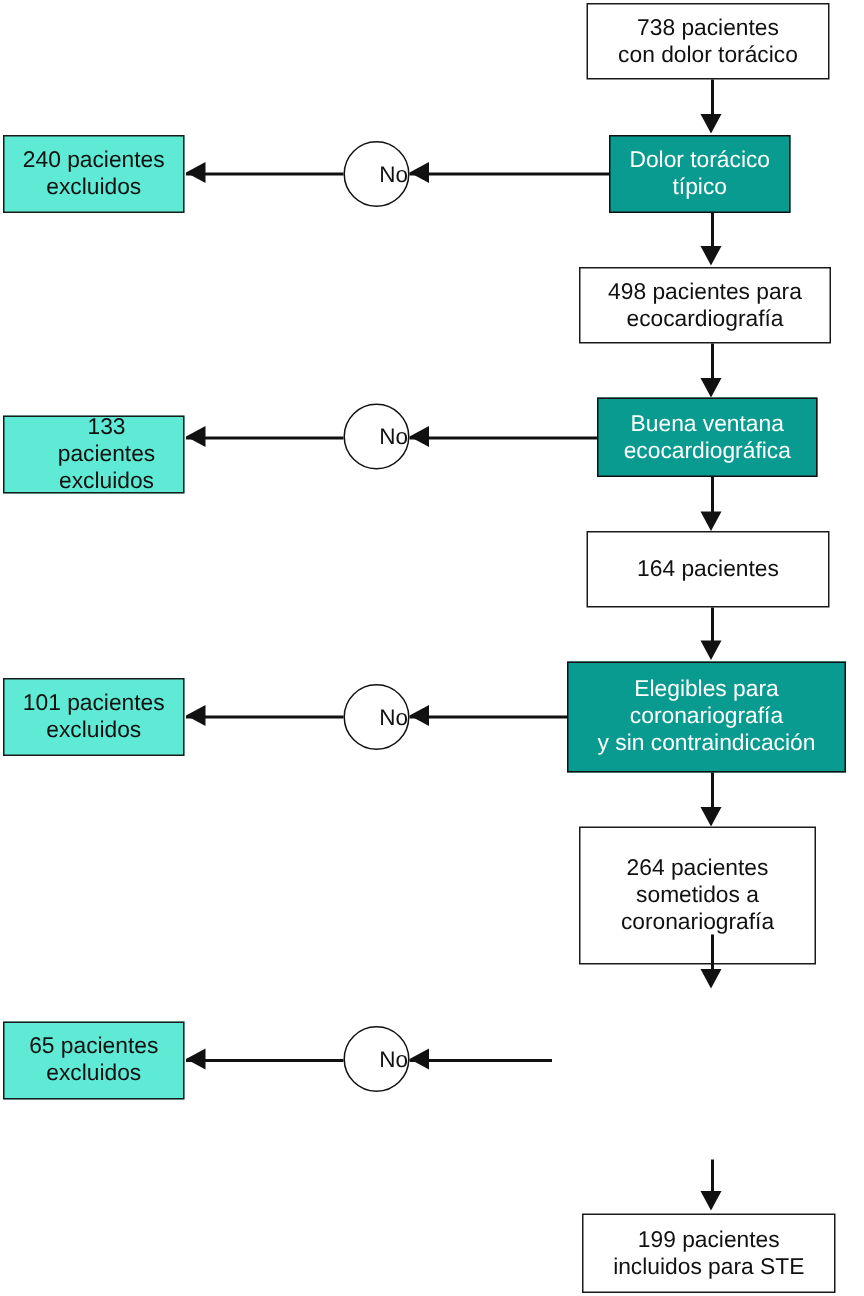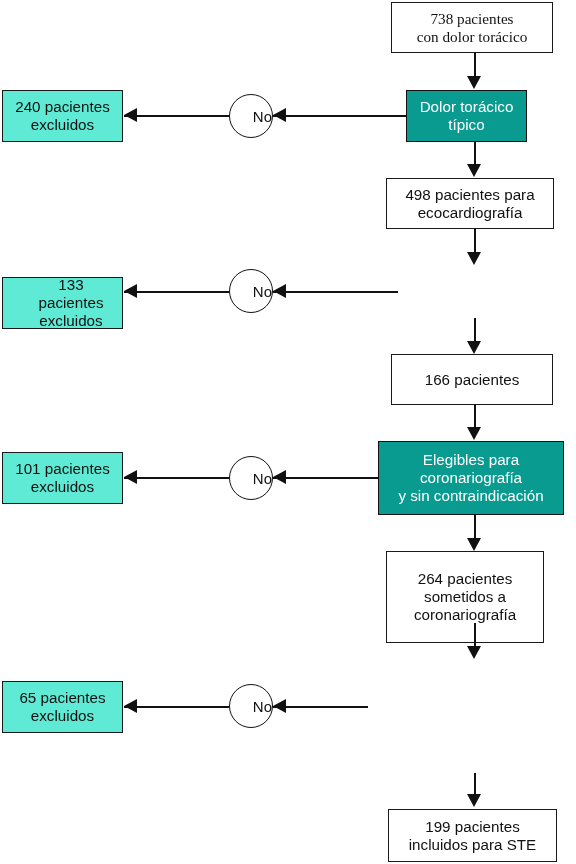--- a/index.html
+++ b/index.html
@@ -82,21 +82,21 @@
     border-top: 7.5px solid transparent;
     border-bottom: 7.5px solid transparent;
     border-right: 13px solid #111111;
   }
 </style>
 </head>
 <body>
 
 <div id="flow-root">
 
-  <div class="node node-plain" style="left:391px; top:2px; width:162px; height:51px;font-family:Liberation Serif, serif;">
+  <div class="node node-plain" style="left:391px; top:2px; width:162px; height:51px;">
     <span class="node-text">738 pacientes
 con dolor torácico</span>
   </div>
 
   <div class="edge edge-v" style="left:474px; top:53px; height:25px;"></div>
   <div class="arrow-down" style="left:467px; top:76px;"></div>
 
   <div class="node node-decision" style="left:406px; top:90px; width:121px; height:52px;">
     <span class="node-text">Dolor torácico
 típico</span>
@@ -119,39 +119,43 @@
   <div class="arrow-down" style="left:467px; top:164px;"></div>
 
   <div class="node node-plain" style="left:386px; top:178px; width:168px; height:51px;">
     <span class="node-text">498 pacientes para
 ecocardiografía</span>
   </div>
 
   <div class="edge edge-v" style="left:474px; top:229px; height:30px;"></div>
   <div class="arrow-down" style="left:467px; top:252px;"></div>
 
+  <div class="node node-decision" style="left:398px; top:265px; width:147px; height:53px;">
+    <span class="node-text">Buena ventana
+ecocardiográfica</span>
+  </div>
 
   <div class="edge edge-h" style="left:273px; top:291px; width:125px;"></div>
   <div class="arrow-left" style="left:273px; top:284px;"></div>
   <div class="no-circle" style="left:229px; top:269px; width:44px; height:44px;">
     <span>No</span>
   </div>
   <div class="edge edge-h" style="left:124px; top:291px; width:105px;"></div>
   <div class="arrow-left" style="left:124px; top:284px;"></div>
 
   <div class="node node-excluded" style="left:2px; top:277px; width:121px; height:52px;padding-left:17px;">
     <span class="node-text">133 pacientes
 excluidos</span>
   </div>
 
   <div class="edge edge-v" style="left:474px; top:318px; height:30px;"></div>
   <div class="arrow-down" style="left:467px; top:341px;"></div>
 
   <div class="node node-plain" style="left:391px; top:354px; width:162px; height:51px;">
-    <span class="node-text">166 pacientes</span>
+    <span class="node-text">164 pacientes</span>
   </div>
 
   <div class="edge edge-v" style="left:474px; top:405px; height:30px;"></div>
   <div class="arrow-down" style="left:467px; top:427px;"></div>
 
   <div class="node node-decision" style="left:378px; top:441px; width:186px; height:74px;justify-content:center;">
     <span class="node-text">Elegibles para
 coronariografía
 y sin contraindicación</span>
   </div>

